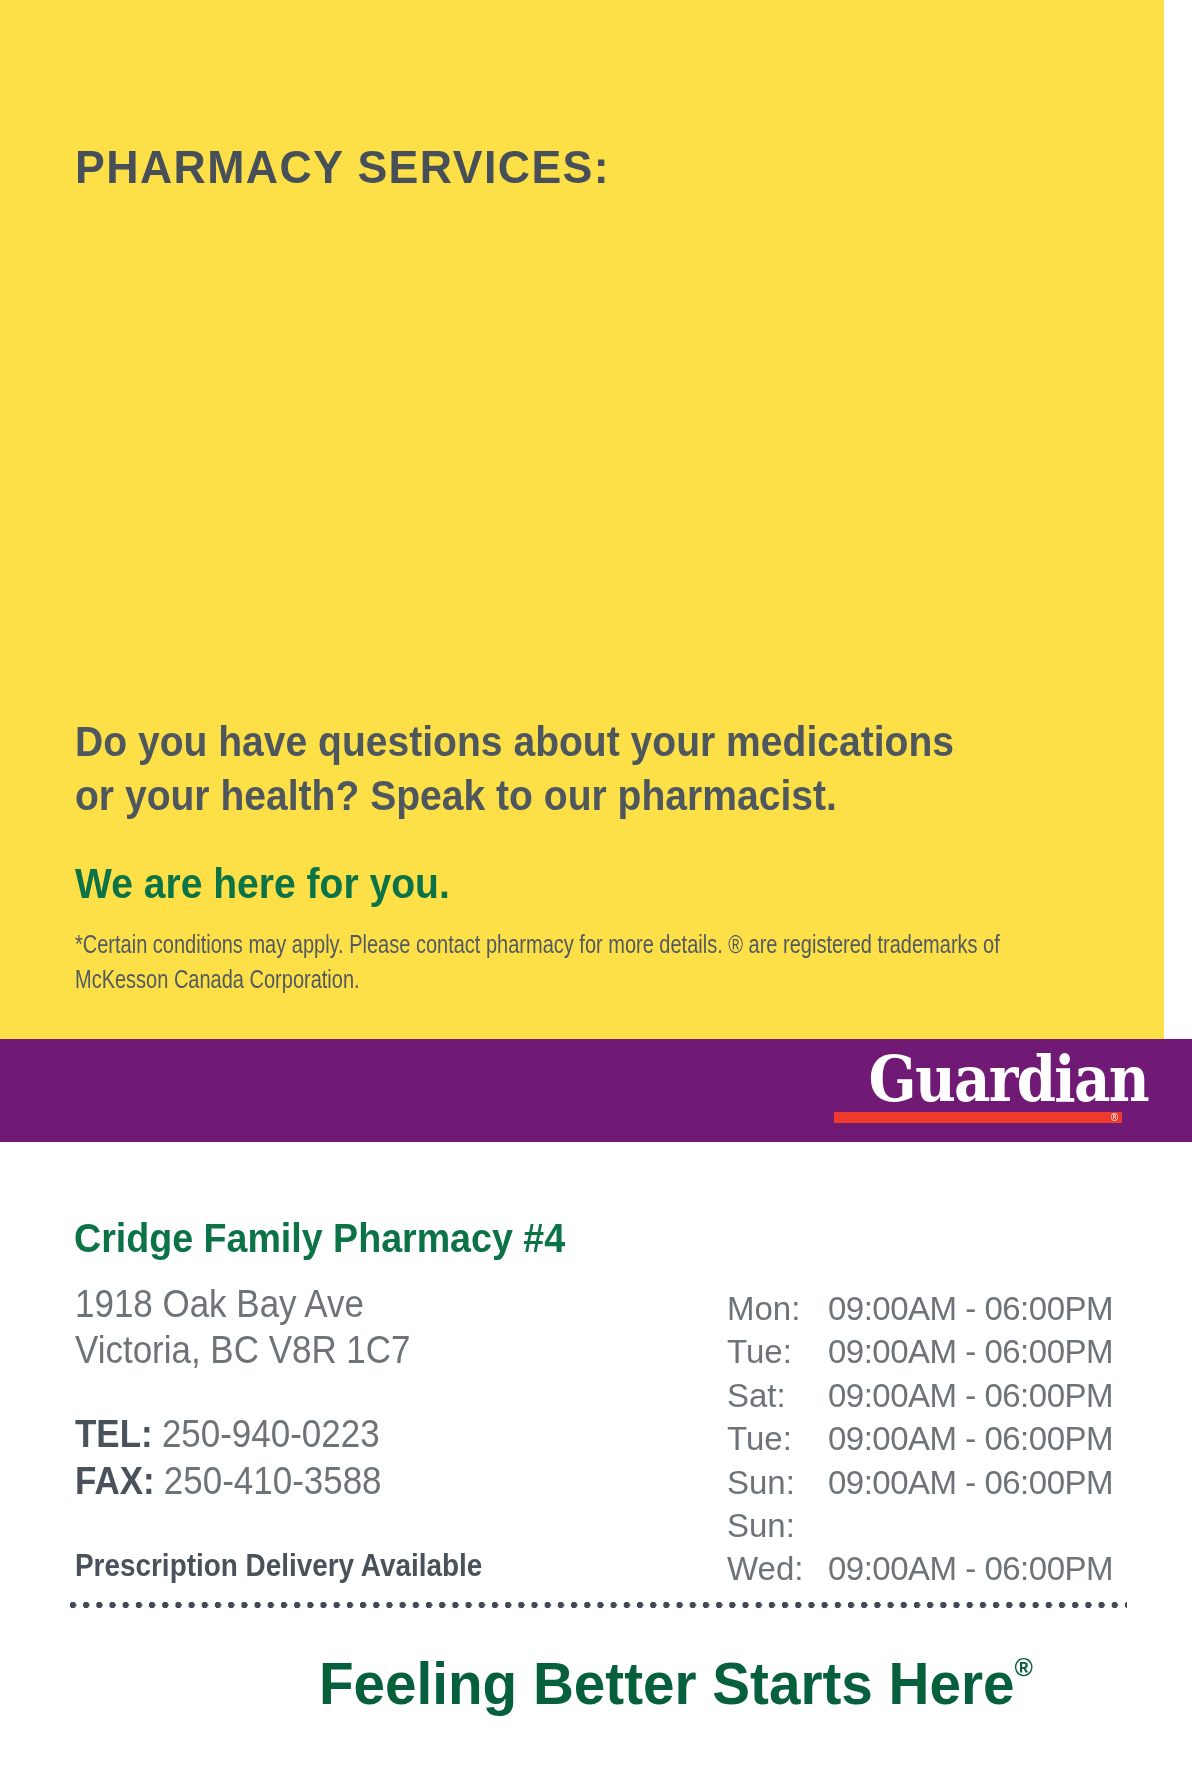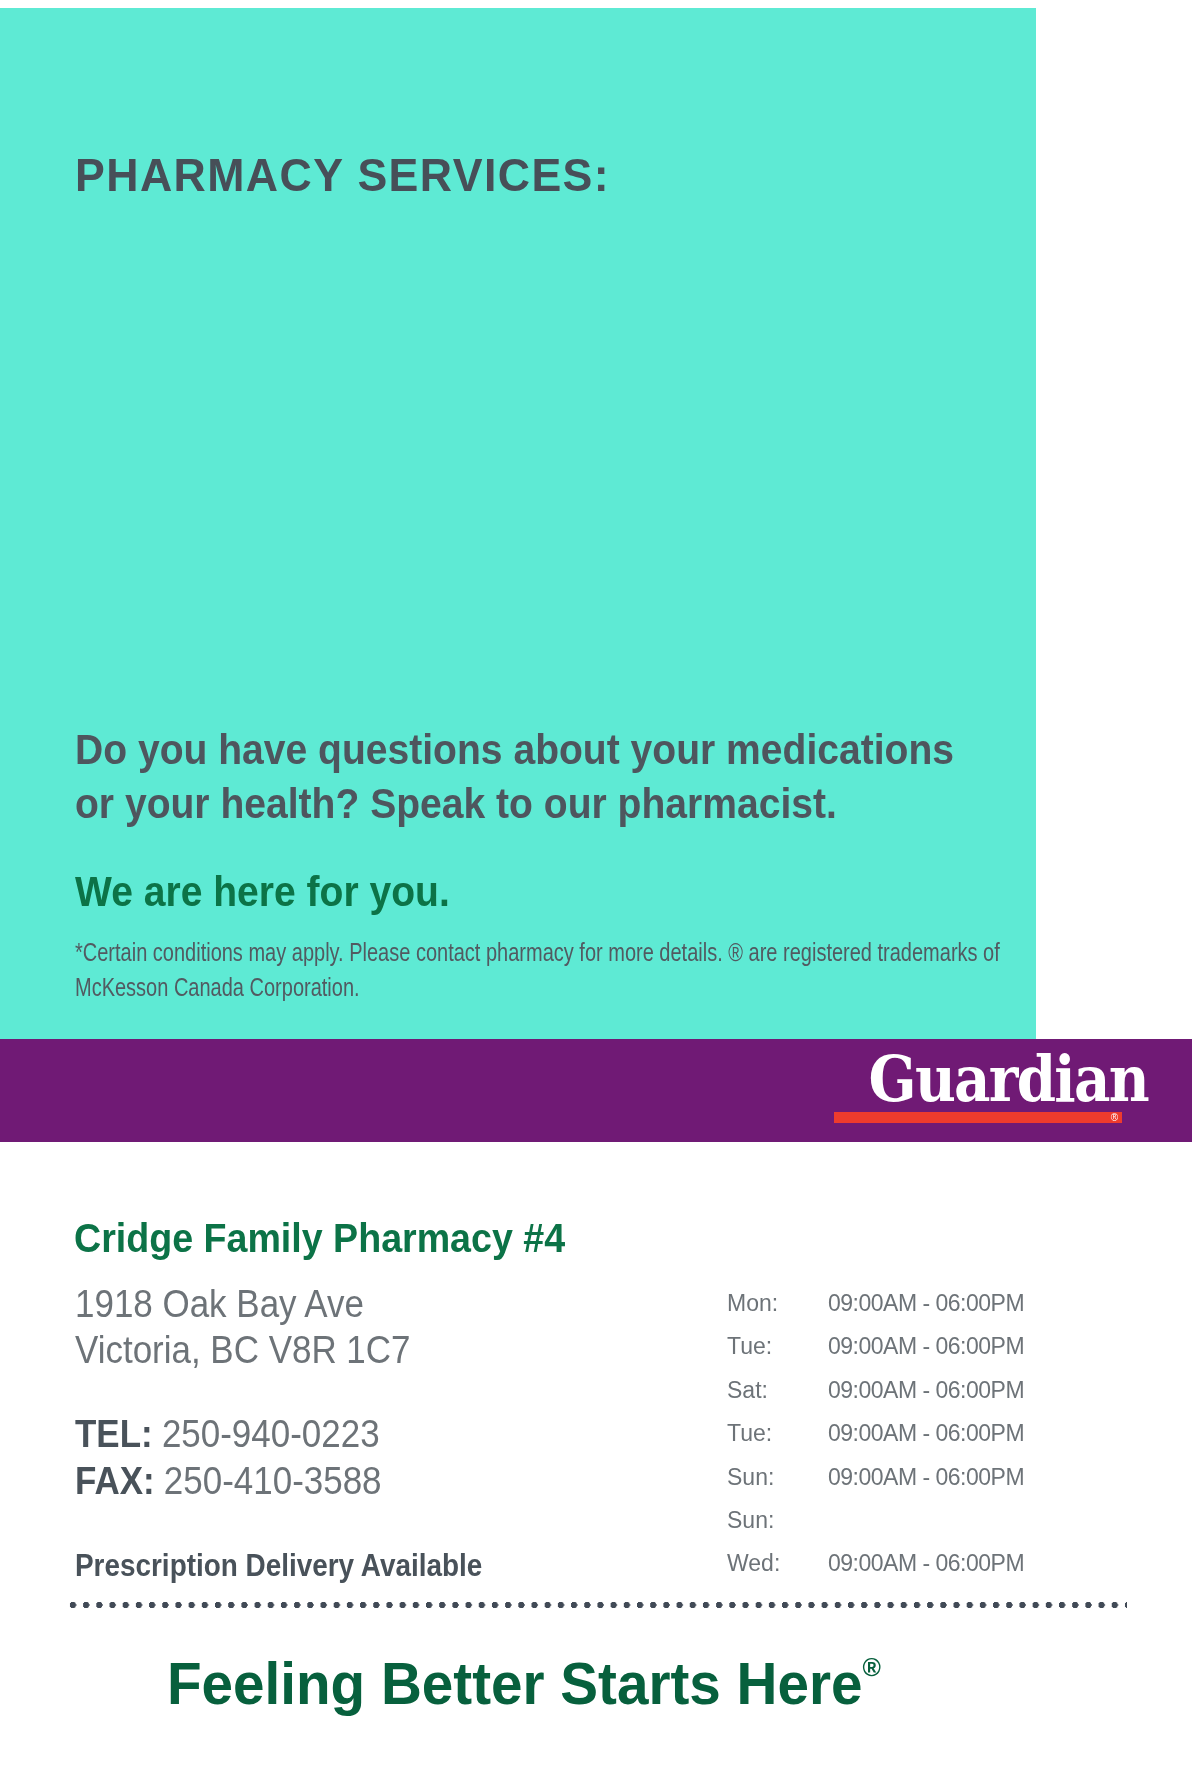--- a/index.html
+++ b/index.html
@@ -8,23 +8,23 @@
     width: 1192px;
     height: 1785px;
     overflow: hidden;
     background: #ffffff;
     font-family: "Liberation Sans", sans-serif;
   }
 
   
   .promo-section {
     position: absolute;
-    top: 8px; left: 0;
-    width: 1036px; height: 1039px;
-    background: #5eead4;
+    top: 0; left: 0;
+    width: 1164px; height: 1039px;
+    background: #fde047;
   }
   .page-title {
     position: absolute;
     left: 75px; top: 108px;
     font-size: 47px;
     font-weight: bold;
     letter-spacing: 1.5px;
     color: #474f58;
     transform: scaleX(0.95);
     transform-origin: left top;
@@ -154,21 +154,21 @@
 
   
   .hours-table {
     position: absolute;
     left: 727px; top: 1290px;
   }
   .hours-row {
     display: flex;
     height: 43.4px;
     align-items: baseline;
-    font-size: 23px;
+    font-size: 33px;
     color: #6d7378;
     white-space: nowrap;
   }
   .hours-day { width: 101px; }
   .hours-time { letter-spacing: -0.5px; }
 
   
   .dotted-divider {
     position: absolute;
     left: 69px; top: 1601px;
@@ -176,21 +176,21 @@
     background-image: radial-gradient(circle at 4px 4px, #414a56 3px, transparent 3.4px);
     background-size: 13.2px 8px;
     background-repeat: repeat-x;
   }
 
   
   .slogan-wrap {
     position: absolute;
     left: 0; top: 1650px;
     width: 1048px;
-    text-align: center;
+    text-align: right;
   }
   .slogan {
     display: inline-block;
     font-size: 59px;
     font-weight: bold;
     color: #07603d;
     transform: scaleX(0.96);
     transform-origin: center top;
     white-space: nowrap;
   }

